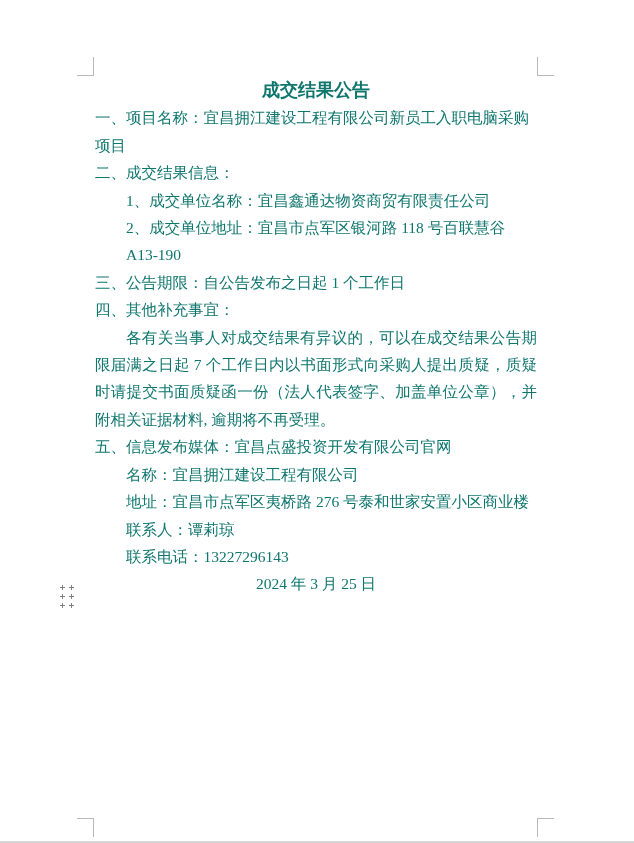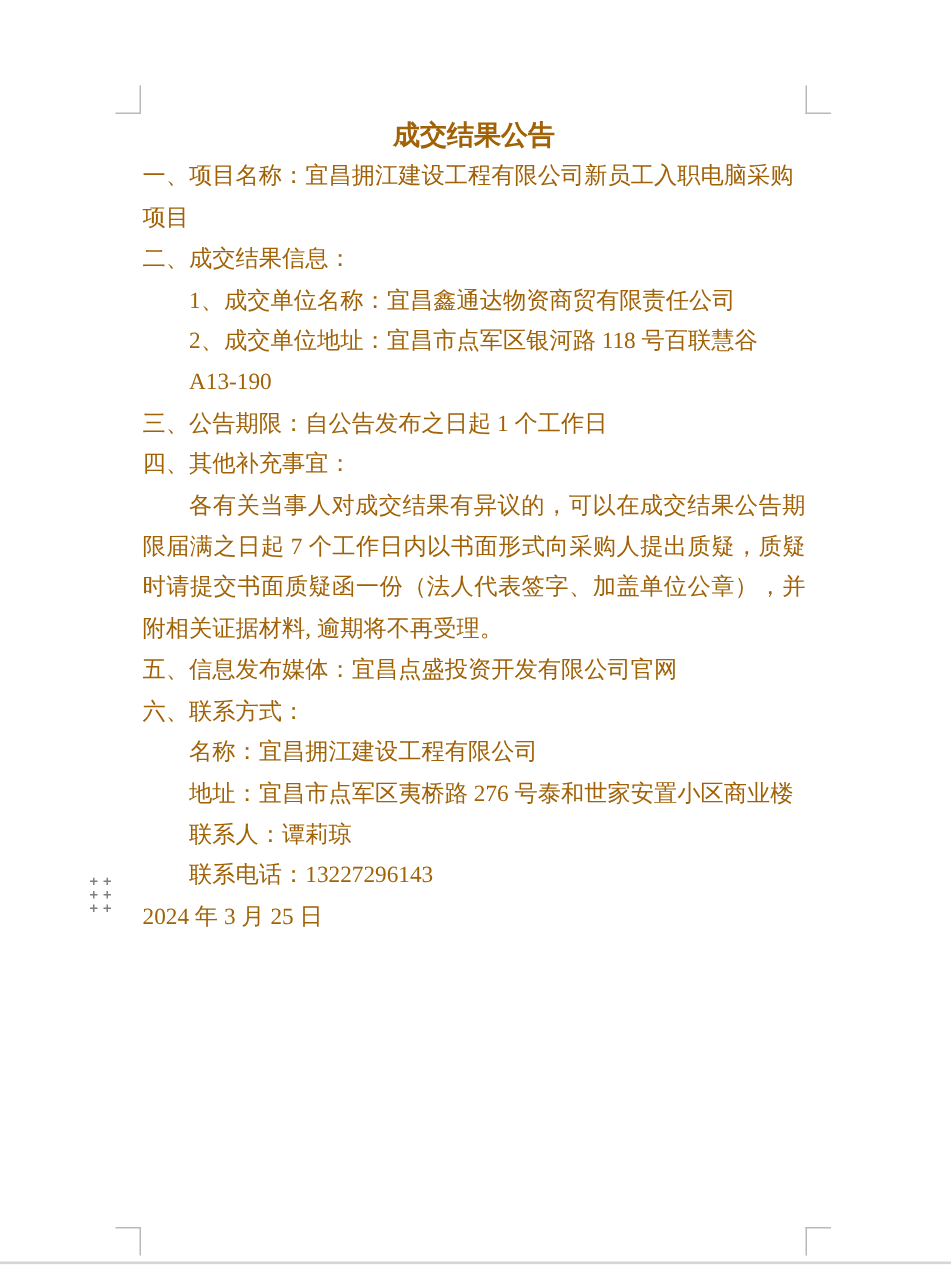--- a/index.html
+++ b/index.html
@@ -7,21 +7,21 @@
     padding: 0;
     background: #ffffff;
   }
   .screen {
     position: relative;
     width: 634px;
     height: 843px;
     background: #ffffff;
     overflow: hidden;
     font-family: "Liberation Serif", "DejaVu Serif", serif;
-    color: #a16207;
+    color: #0f766e;
   }
   
   .crop-mark {
     position: absolute;
     width: 16px;
     height: 18px;
   }
   .crop-tl { left: 77px;  top: 57px;  border-right: 1px solid #b9b9b9; border-bottom: 1px solid #b9b9b9; }
   .crop-tr { left: 537px; top: 57px;  border-left: 1px solid #b9b9b9;  border-bottom: 1px solid #b9b9b9; }
   .crop-bl { left: 77px;  top: 818px; border-right: 1px solid #b9b9b9; border-top: 1px solid #b9b9b9; }
@@ -52,21 +52,21 @@
     font-weight: bold;
     font-size: 18px;
   }
   .b { font-weight: normal; }
   .sub { padding-left: 31px; }
   .para {
     text-indent: 31px;
     text-align: justify;
   }
   .date-line {
-    text-align: left;
+    text-align: center;
     margin-top: 27.4px;
     font-family: Liberation Serif, serif;
   }
 
   
   .handle {
     position: absolute;
     left: 60px;
     top: 585px;
     width: 17px;
@@ -113,21 +113,20 @@
     <p class="sub">2、成交单位地址：宜昌市点军区银河路 118 号百联慧谷 A13-190</p>
 
     <p><span class="b">三、公告期限：</span><span>自公告发布之日起 1 个工作日</span></p>
 
     <p><span class="b">四、其他补充事宜：</span></p>
 
     <p class="para">各有关当事人对成交结果有异议的，可以在成交结果公告期限届满之日起 7 个工作日内以书面形式向采购人提出质疑，质疑时请提交书面质疑函一份（法人代表签字、加盖单位公章），并附相关证据材料, 逾期将不再受理。</p>
 
     <p><span class="b">五、信息发布媒体：</span><span>宜昌点盛投资开发有限公司官网</span></p>
 
-    <p><span class="b">六、联系方式：</span></p>
 
     <p class="sub">名称：宜昌拥江建设工程有限公司</p>
     <p class="sub">地址：宜昌市点军区夷桥路 276 号泰和世家安置小区商业楼</p>
     <p class="sub">联系人：谭莉琼</p>
     <p class="sub">联系电话：13227296143</p>
 
     <p class="date-line">2024 年 3 月 25 日</p>
   </div>
 
   <div class="page-edge"></div>

